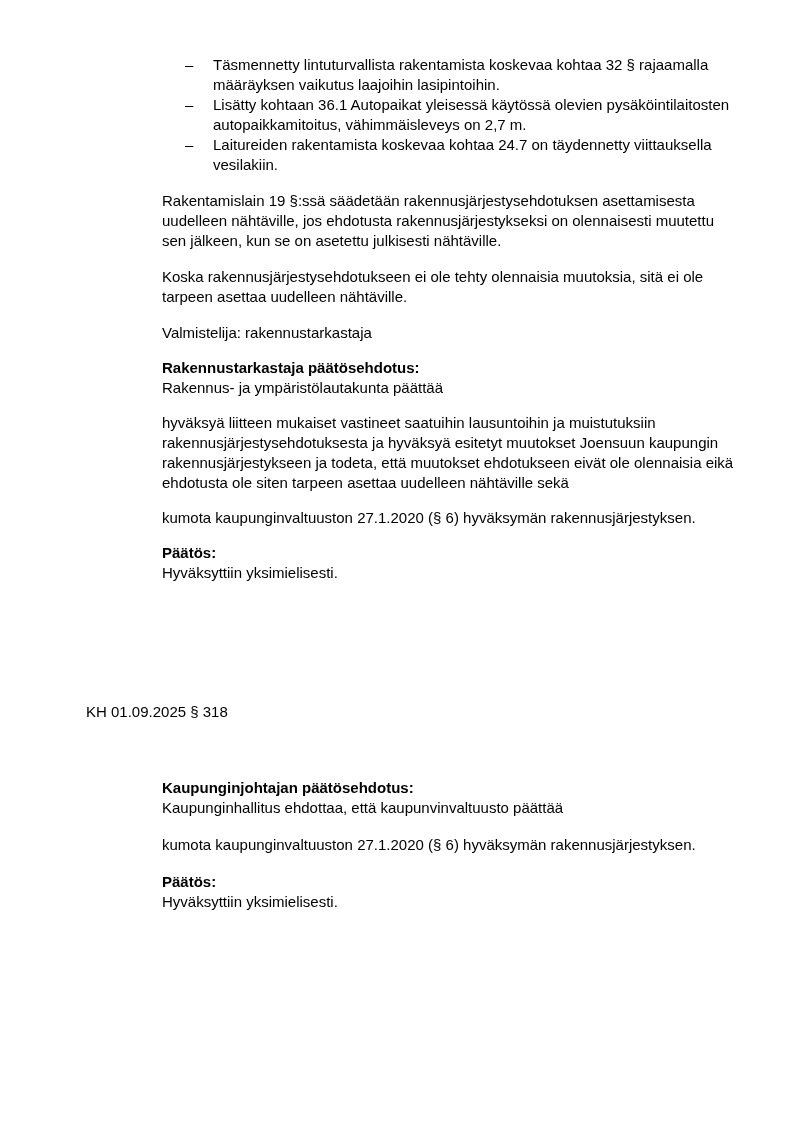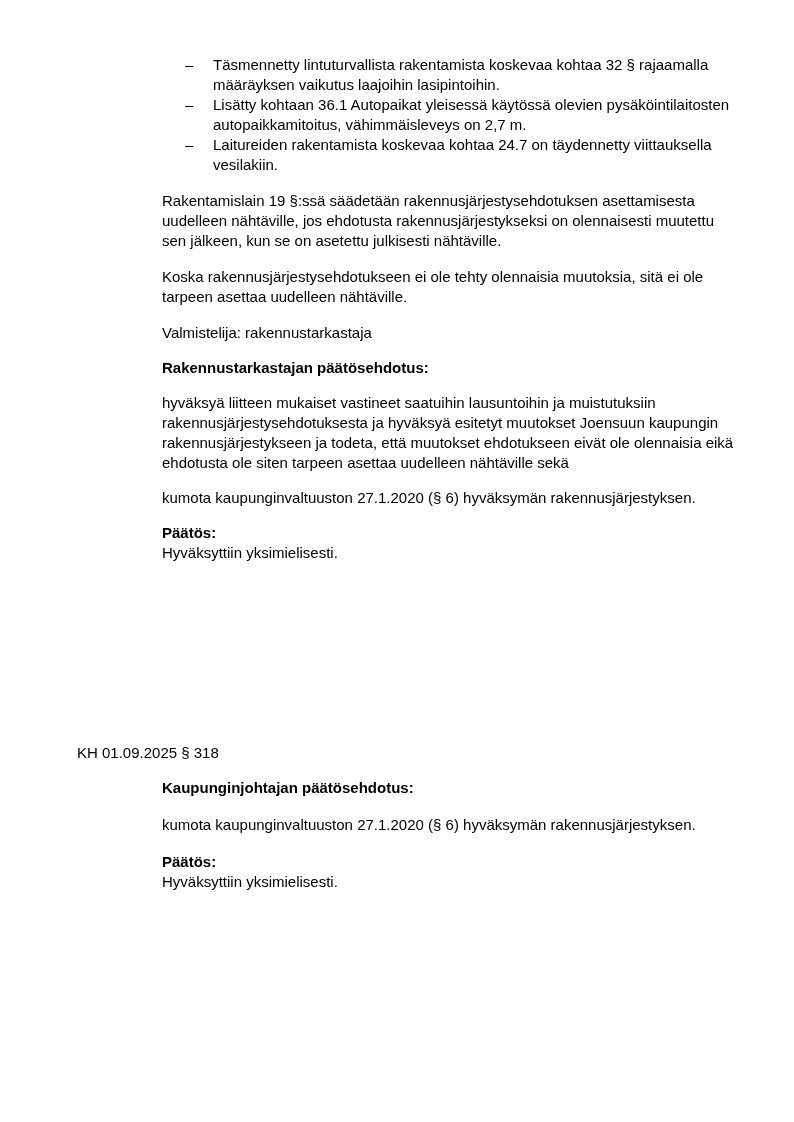--- a/index.html
+++ b/index.html
@@ -16,24 +16,23 @@
   }
   .col {
     position: absolute;
     left: 162px;
     width: 576px;
   }
   #col1 { top: 55px; }
   #col2 { top: 758px; }
   .kh-line {
     position: absolute;
-    left: 77px;
+    left: 86px;
     top: 702px;
     white-space: nowrap;
-    margin-top: 41px;
   }
   .para { margin: 0; }
   .mt17 { margin-top: 17px; }
   .mt16 { margin-top: 16px; }
   .mt15 { margin-top: 15px; }
   .mt20 { margin-top: 20px; }
   .bold { font-weight: bold; }
   .bullet { display: flex; }
   .bullet .marker {
     flex: 0 0 28px;
@@ -62,38 +61,40 @@
       <span class="marker">–</span>
       <span class="btext">Laitureiden rakentamista koskevaa kohtaa 24.7 on täydennetty viittauksella vesilakiin.</span>
     </div>
 
     <p class="para mt16">Rakentamislain 19 §:ssä säädetään rakennusjärjestysehdotuksen asettamisesta uudelleen nähtäville, jos ehdotusta rakennusjärjestykseksi on olennaisesti muutettu sen jälkeen, kun se on asetettu julkisesti nähtäville.</p>
 
     <p class="para mt16">Koska rakennusjärjestysehdotukseen ei ole tehty olennaisia muutoksia, sitä ei ole tarpeen asettaa uudelleen nähtäville.</p>
 
     <p class="para mt16">Valmistelija: rakennustarkastaja</p>
 
-    <p class="para mt15 bold">Rakennustarkastajan päätösehdotus:</p>
+    <p class="para mt15 bold">Rakennustarkastaja päätösehdotus:</p>
+    <p class="para">Rakennus- ja ympäristölautakunta päättää</p>
 
     <p class="para mt15">hyväksyä liitteen mukaiset vastineet saatuihin lausuntoihin ja muistutuksiin rakennusjärjestysehdotuksesta ja hyväksyä esitetyt muutokset Joensuun kaupungin rakennusjärjestykseen ja todeta, että muutokset ehdotukseen eivät ole olennaisia eikä ehdotusta ole siten tarpeen asettaa uudelleen nähtäville sekä</p>
 
 
     <p class="para mt15">kumota kaupunginvaltuuston 27.1.2020 (§ 6) hyväksymän rakennusjärjestyksen.</p>
 
     <p class="para mt15 bold">Päätös:</p>
     <p class="para">Hyväksyttiin yksimielisesti.</p>
 
   </div>
 
   <div class="kh-line">KH 01.09.2025 § 318</div>
 
   <div class="col" id="col2">
 
 
     <p class="para mt20 bold">Kaupunginjohtajan päätösehdotus:</p>
+    <p class="para">Kaupunginhallitus ehdottaa, että kaupunvinvaltuusto päättää</p>
 
 
     <p class="para mt17">kumota kaupunginvaltuuston 27.1.2020 (§ 6) hyväksymän rakennusjärjestyksen.</p>
 
     <p class="para mt17 bold">Päätös:</p>
     <p class="para">Hyväksyttiin yksimielisesti.</p>
 
 
   </div>
 

